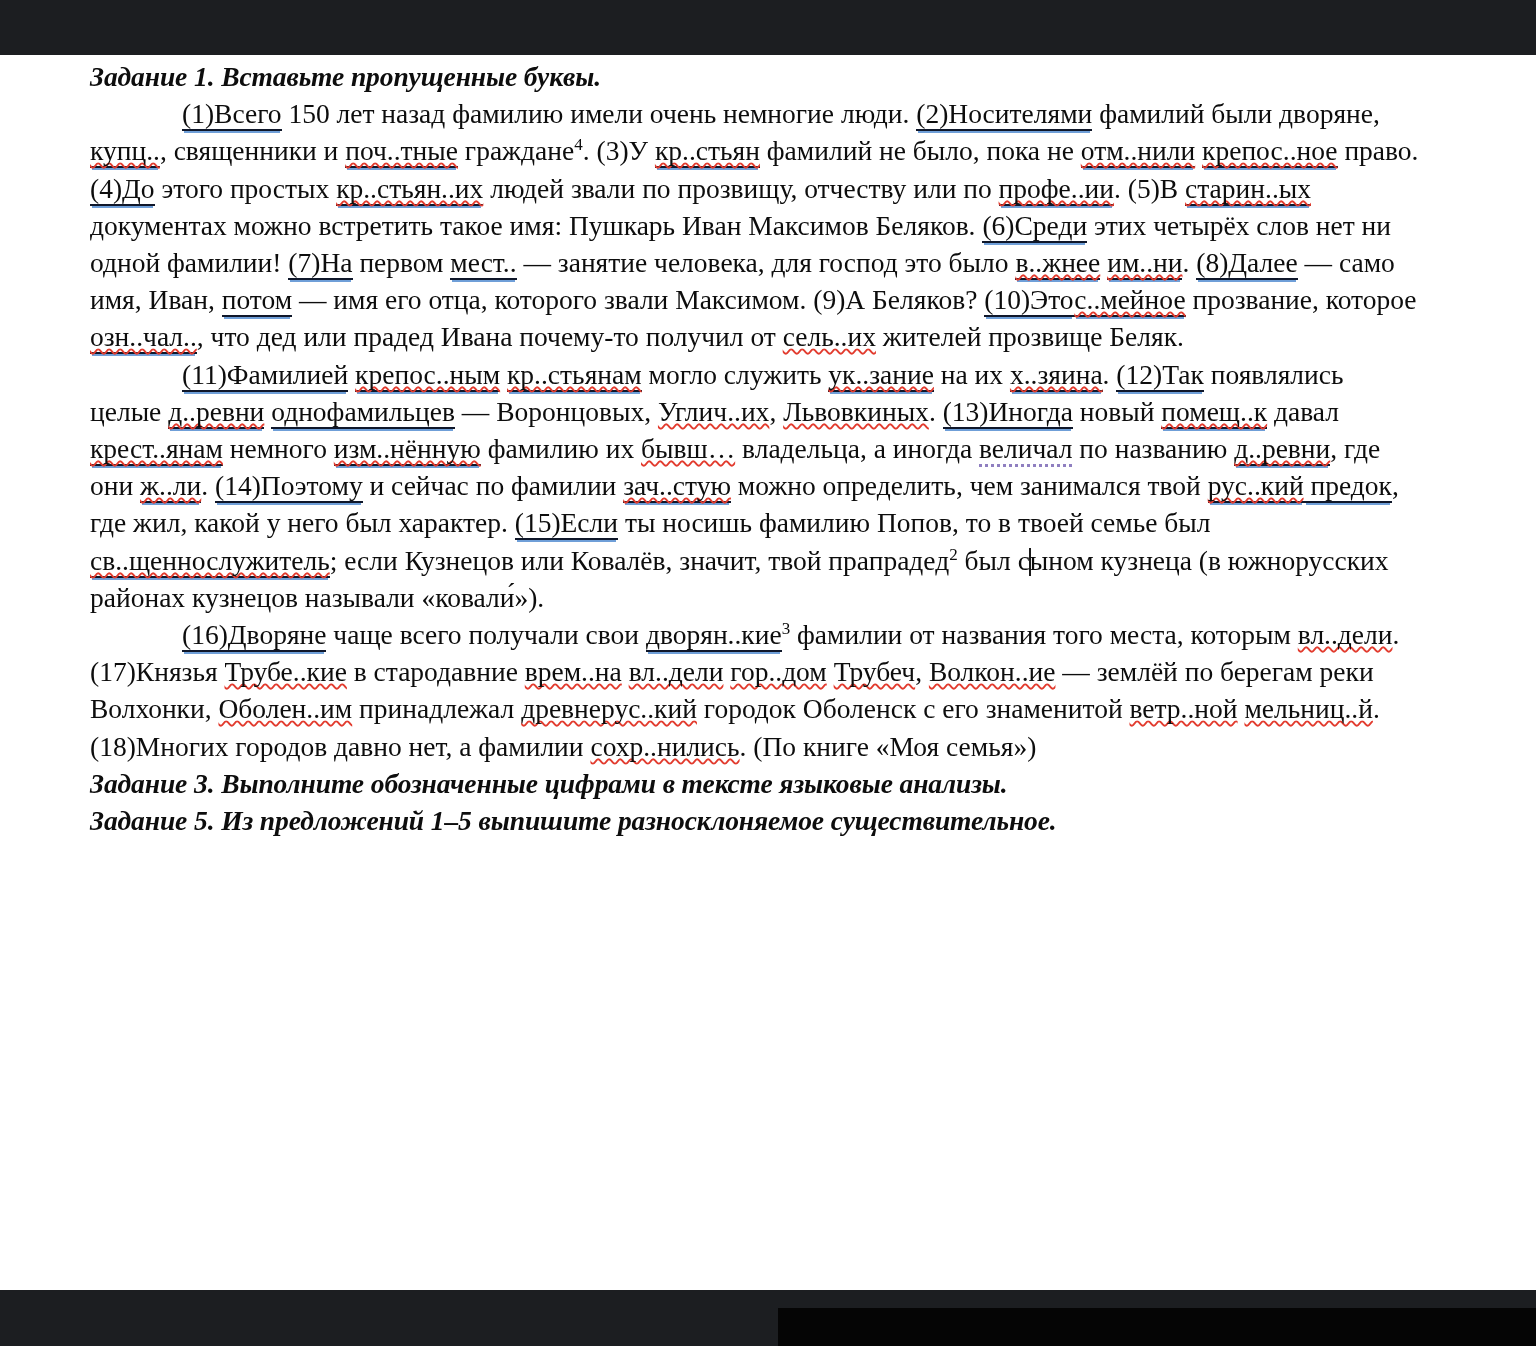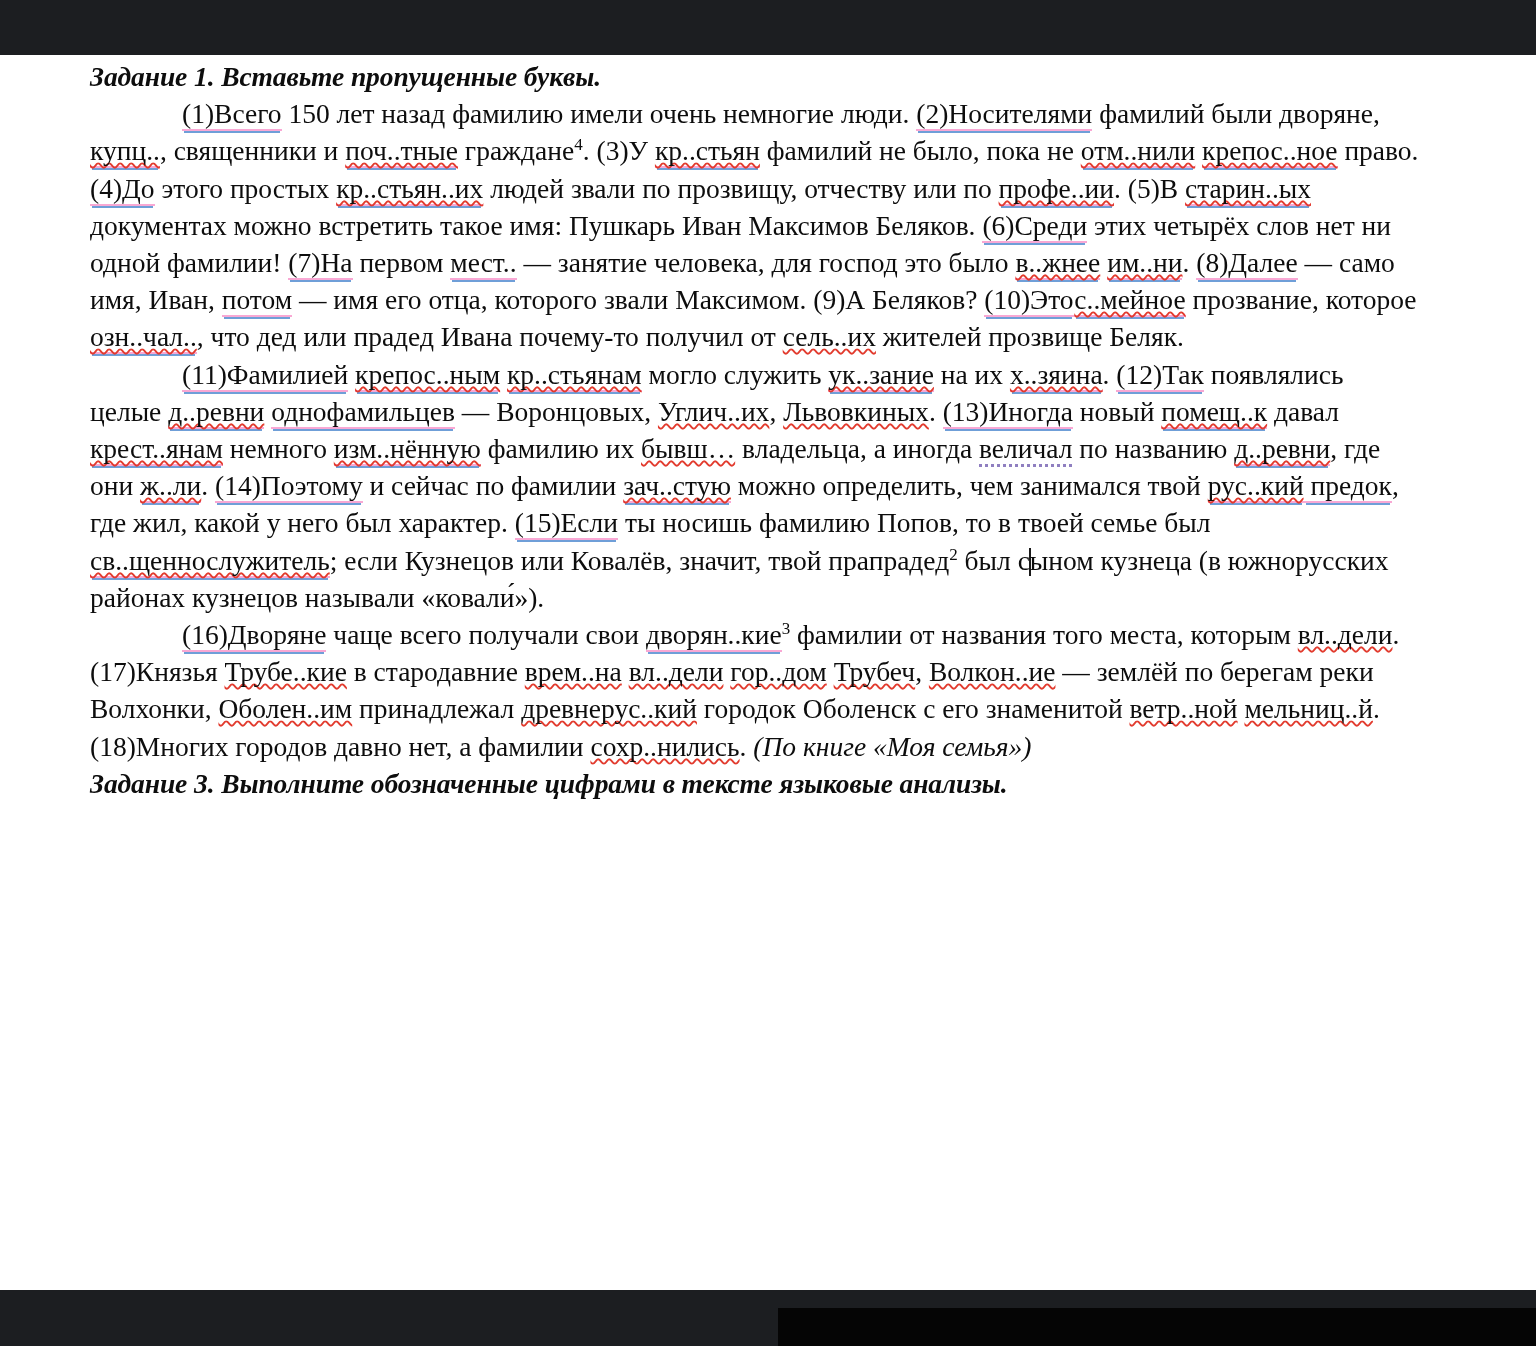--- a/index.html
+++ b/index.html
@@ -77,41 +77,41 @@
   
   .sp {
     text-decoration: underline wavy #e23b2e;
     text-decoration-skip-ink: none;
     text-underline-offset: 2px;
     text-decoration-thickness: 1.6px;
   }
   
   .gr {
     position: relative;
-    border-bottom: 2px solid #f9a8d4;
+    border-bottom: 2px solid #0f172a;
     box-shadow: 0 4px 0 -2px #6f9fd8;
   }
   
   .sp.gr {
     text-decoration: underline wavy #e23b2e;
     text-decoration-skip-ink: none;
     text-underline-offset: 2px;
     text-decoration-thickness: 1.6px;
   }
   
   .st {
     border-bottom: 3px dotted #8f7fc0;
     text-align: center;
   }
   sup {
     font-size: 0.62em;
     vertical-align: super;
     line-height: 0;
   }
-  .it { font-style: italic; }
+  .it { }
   .caret {
     display: inline-block;
     width: 0;
     border-left: 2px solid #1a1a1a;
     height: 28px;
     vertical-align: -6px;
     margin: 0 -1px;
   }
   .tasks {
     margin-top: 0px;
@@ -134,20 +134,21 @@
       <div class="p"><span class="indent"></span><span class="gr"><span>(11)</span><span>Фамилией</span></span><span> </span><span class="sp gr">крепос..ным</span><span> </span><span class="sp gr">кр..стьянам</span><span> могло служить </span><span class="sp gr">ук..зание</span><span> на их </span><span class="sp gr">х..зяина</span><span>. </span><span class="gr"><span>(12)</span><span>Так</span></span><span> появлялись целые </span><span class="sp gr">д..ревни</span><span> </span><span class="gr">однофамильцев</span><span> — Воронцовых, </span><span class="sp">Углич..их</span><span>, </span><span class="sp">Львовкиных</span><span>. </span><span class="gr"><span>(13)</span><span>Иногда</span></span><span> новый </span><span class="sp gr">помещ..к</span><span> давал </span><span class="sp gr">крест..янам</span><span> немного </span><span class="sp gr">изм..нённую</span><span> фамилию их </span><span class="sp">бывш…</span><span> владельца, а иногда </span><span class="st">величал</span><span> по названию </span><span class="sp gr">д..ревни</span><span>, где они </span><span class="sp gr">ж..ли</span><span>. </span><span class="gr"><span>(14)</span><span>Поэтому</span></span><span> и сейчас по фамилии </span><span class="sp gr">зач..стую</span><span> можно определить, чем занимался твой </span><span class="sp gr">рус..кий</span><span class="gr"> предок</span><span>, где жил, какой у него был характер. </span><span class="gr"><span>(15)</span><span>Если</span></span><span> ты носишь фамилию Попов, то в твоей семье был </span><span class="sp gr">св..щеннослужитель</span><span>; если Кузнецов или Ковалёв, значит, твой прапрадед</span><sup>2</sup><span> был с</span><span class="caret"></span><span>ыном кузнеца (в южнорусских районах кузнецов называли «ковали́»).</span></div>
 
       <div class="p"><span class="indent"></span><span class="gr"><span>(16)</span><span>Дворяне</span></span><span> чаще всего получали свои </span><span class="gr">дворян..кие</span><sup>3</sup><span> фамилии от названия того места, которым </span><span class="sp">вл..дели</span><span>. </span><span>(17)</span><span>Князья </span><span class="sp">Трубе..кие</span><span> в стародавние </span><span class="sp">врем..на</span><span> </span><span class="sp">вл..дели</span><span> </span><span class="sp">гор..дом</span><span> </span><span class="sp">Трубеч</span><span>, </span><span class="sp">Волкон..ие</span><span> — землёй по берегам реки Волхонки, </span><span class="sp">Оболен..им</span><span> принадлежал </span><span class="sp">древнерус..кий</span><span> городок Оболенск с его знаменитой </span><span class="sp">ветр..ной</span><span> </span><span class="sp">мельниц..й</span><span>. </span><span>(18)</span><span>Многих городов давно нет, а фамилии </span><span class="sp">сохр..нились</span><span>. </span><span class="it">(По книге «Моя семья»)</span></div>
 
       <div class="tasks">
 
 
         <div class="p hd"><span>Задание 3. Выполните обозначенные цифрами в тексте языковые анализы.</span></div>
 
 
+        <div class="p hd"><span>Задание 5. Из предложений 1–5 выпишите разносклоняемое существительное.</span></div>
 
 
       </div>
 
     </div>
   </div>
 
   <div id="bottombar">
     <div id="bottombar-inner"></div>
   </div>

